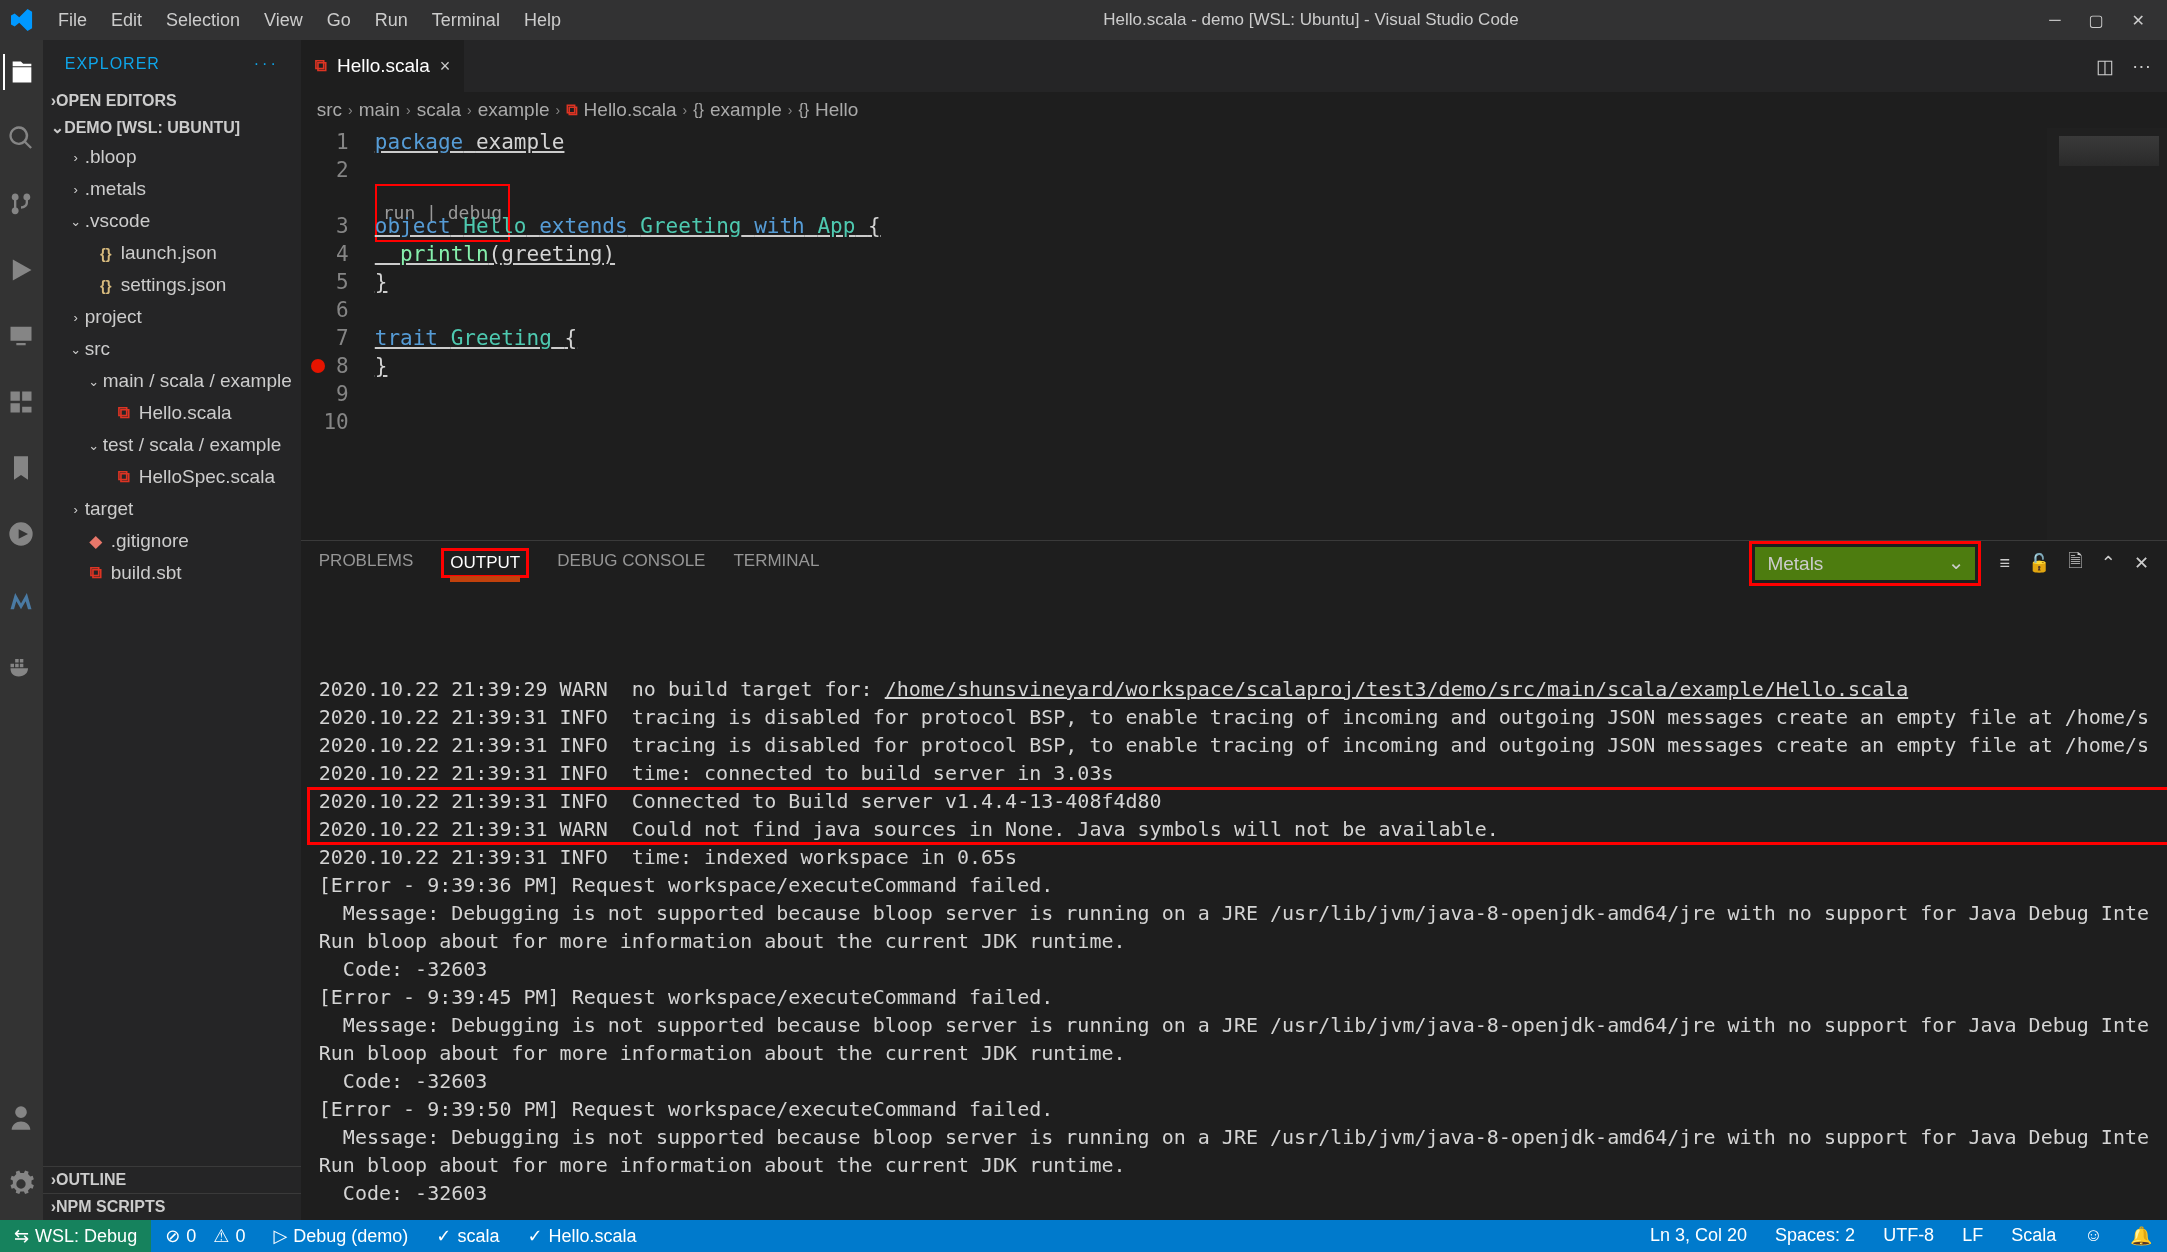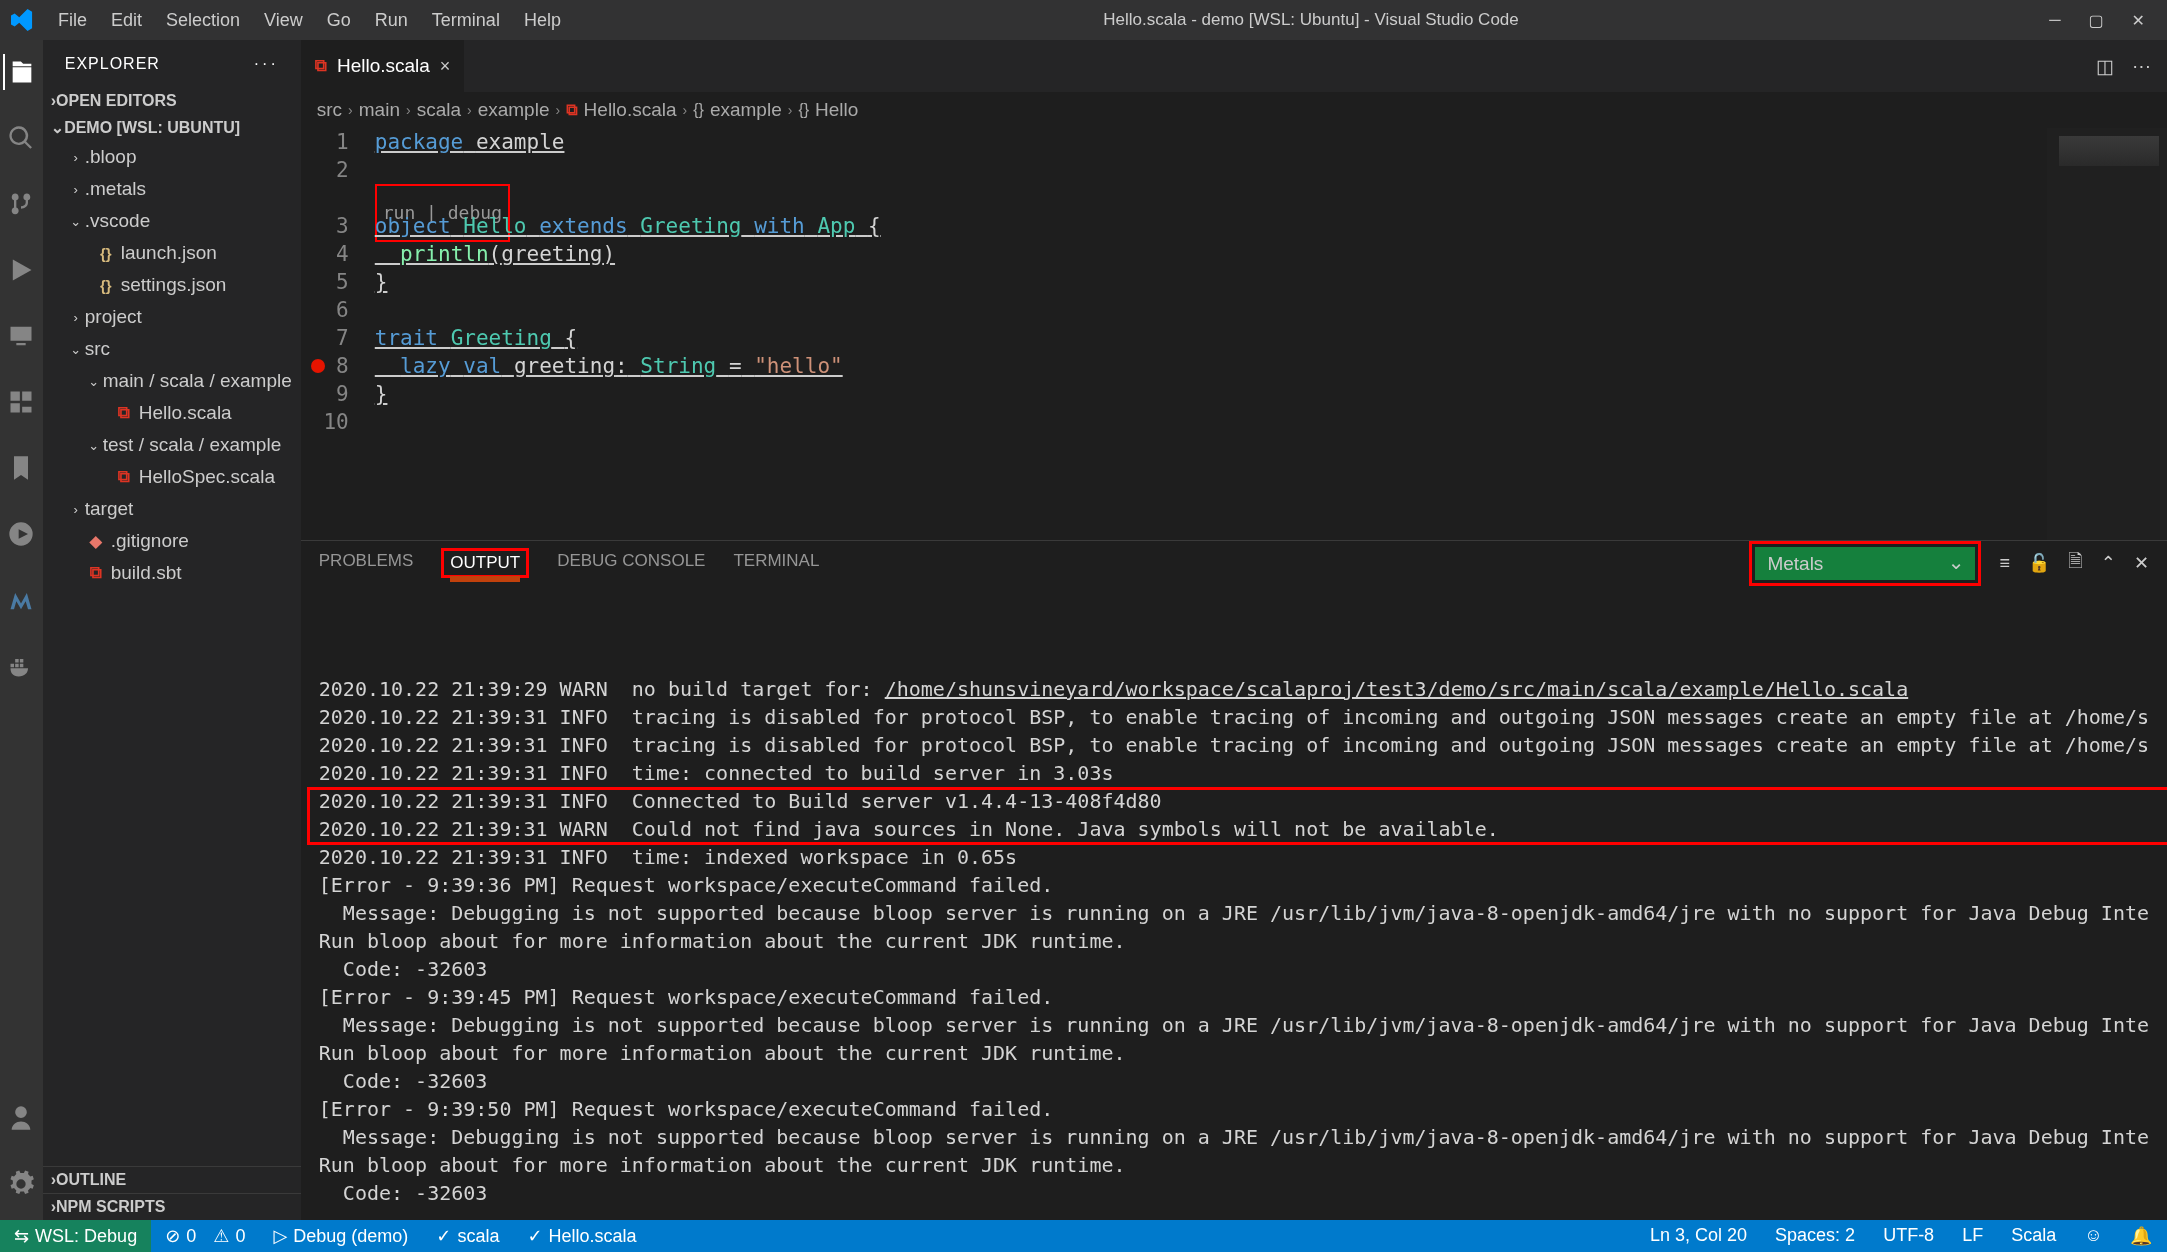--- a/index.html
+++ b/index.html
@@ -48,21 +48,21 @@
   background: #252526;
   display: flex;
   flex-direction: column;
 }
 .sidebar-header {
   height: 48px;
   display: flex;
   align-items: center;
   padding: 0 22px;
   font-size: 16px;
-  color: #ffffff;
+  color: #0ea5e9;
   letter-spacing: 1px;
   justify-content: space-between;
 }
 .sidebar-section-title {
   display: flex; align-items: center;
   padding: 4px 8px;
   font-size: 16px;
   font-weight: 700;
   color: #ccc;
   cursor: pointer;
@@ -120,21 +120,21 @@
   border-top: 1px solid #3a3a3a;
   display:flex; flex-direction:column;
   background:#1e1e1e;
 }
 .panel-tabs { height: 44px; display:flex; align-items:center; padding:0 18px; gap:28px; font-size:17px; color:#969696;}
 .panel-tabs .ptab { cursor:pointer; padding-bottom:4px;}
 .panel-tabs .ptab.active { color:#fff; border-bottom:6px solid #c2410c;}
 .panel-tabs .hlbox { border:3px solid #ff0000; padding:2px 6px;}
 .panel-tabs .panel-right { margin-left:auto; display:flex; align-items:center; gap:18px;}
 .panel-tabs select {
-  background:#15803d; color:#ccc; border:none; font-size:19px; padding:6px 40px 6px 12px;
+  background:#4d7c0f; color:#ccc; border:none; font-size:19px; padding:6px 40px 6px 12px;
   appearance:none; width:220px;
 }
 .select-wrap { position:relative; border:3px solid #ff0000; padding:3px;}
 .select-wrap::after { content:"⌄"; position:absolute; right:14px; top:6px; color:#ccc; font-size:20px; pointer-events:none;}
 .panel-right .picon { cursor:pointer; color:#ccc; font-size:18px;}
 .panel-body {
   flex:1; overflow:auto; font-family:Consolas,monospace; font-size:20px; line-height:28px;
   padding:6px 18px; color:#d4d4d4; white-space:pre; position:relative;
 }
 .panel-body .underlined { text-decoration: underline; }
@@ -371,21 +371,20 @@
       </div>
       <div class="code-lines">
         <div class="line"><span class="kw">package</span> <span class="id">example</span></div>
         <div class="line"></div>
         <div class="line"><span class="codelens">run | debug</span></div>
         <div class="line"><span class="kw">object</span> <span class="typ">Hello</span> <span class="kw">extends</span> <span class="typ">Greeting</span> <span class="kw">with</span> <span class="typ">App</span> <span class="op">{</span></div>
         <div class="line">  <span class="fn">println</span><span class="op">(</span><span class="id">greeting</span><span class="op">)</span></div>
         <div class="line"><span class="op">}</span></div>
         <div class="line"></div>
         <div class="line"><span class="kw">trait</span> <span class="typ">Greeting</span> <span class="op">{</span></div>
-        <div class="line">  <span class="kw">lazy</span> <span class="kw">val</span> <span class="id">greeting</span><span class="op">:</span> <span class="typ">String</span> <span class="op">=</span> <span class="str">"hello"</span></div>
         <div class="line"><span class="op">}</span></div>
       </div>
       <div class="minimap">
           <div class="minimap-thumb"></div>
         </div>
     </div>
 
     <div class="panel">
       <div class="panel-tabs">
         <span class="ptab">PROBLEMS</span>

